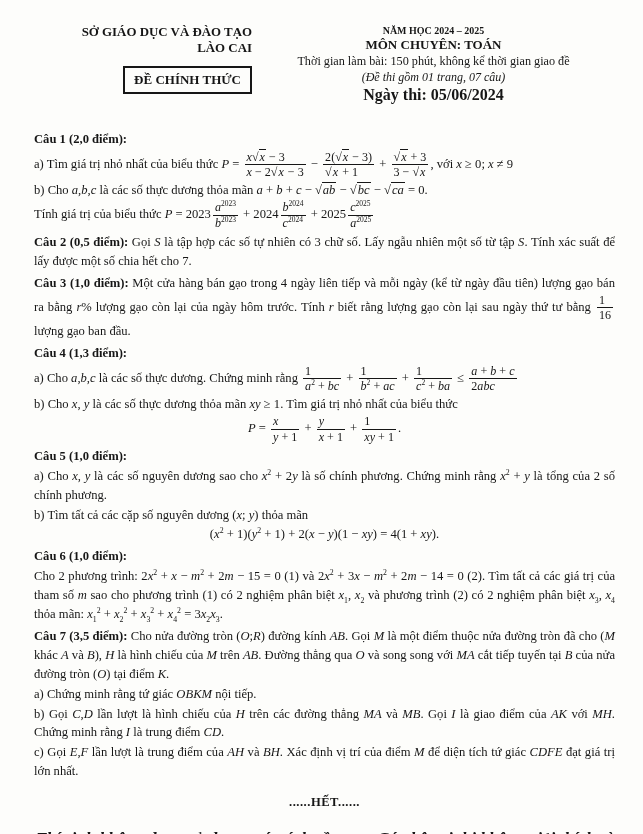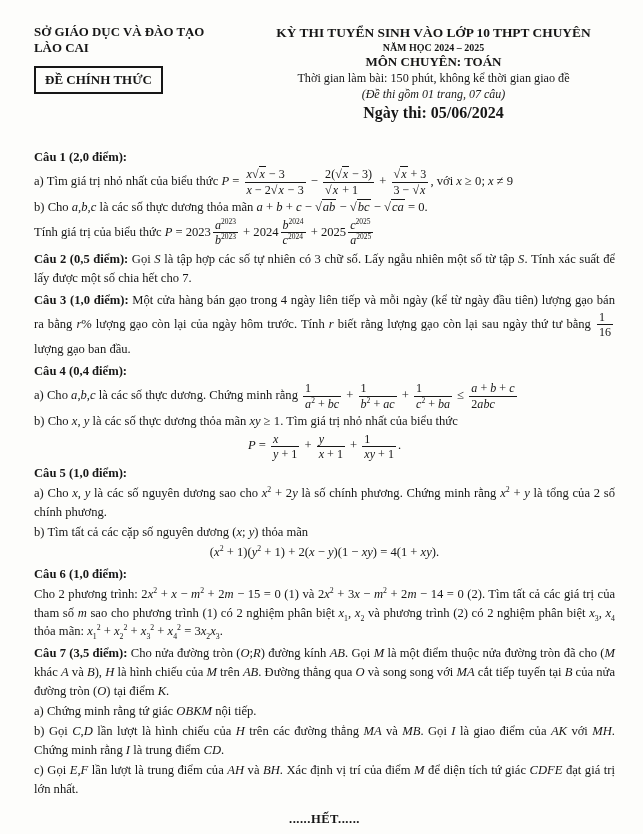--- a/index.html
+++ b/index.html
@@ -5,21 +5,21 @@
   :root { --ink:#161616; --paper:#fdfdfb; }
   * { box-sizing: border-box; }
   html,body { margin:0; padding:0; background:var(--paper); }
   .page {
     width:643px; min-height:834px; margin:0 auto; background:var(--paper);
     color:var(--ink); font-family:"Liberation Serif","DejaVu Serif",serif;
     font-size:12.6px; line-height:1.5; padding:24px 28px 10px 34px;
   }
   
   .hdr { display:flex; align-items:flex-start; }
-  .hdr-left { width:218px; text-align:left; }
+  .hdr-left { width:218px; text-align:right; }
   .hdr-left .org { font-weight:700; font-size:12.9px; line-height:1.25; }
   .stamp { display:inline-block; border:2px solid var(--ink); padding:2px 9px; margin-top:10px; font-weight:700; font-size:13px; }
   .hdr-right { flex:1; text-align:center; line-height:1.3; }
   .h-title   { font-weight:700; font-size:13.4px; }
   .h-year    { font-weight:700; font-size:10px; }
   .h-subject { font-weight:700; font-size:13px; }
   .h-duration{ font-size:12.2px;text-align:center; }
   .h-note    { font-size:12px; font-style:italic; }
   .h-date    { font-size:16px; font-weight:700; }
   
@@ -49,21 +49,20 @@
 <div class="page">
   <header class="hdr">
     <div class="hdr-left">
       <div class="org">SỞ GIÁO DỤC VÀ ĐÀO TẠO</div>
       <div class="org">LÀO CAI</div>
       <div>
         <span class="stamp">ĐỀ CHÍNH THỨC</span>
       </div>
     </div>
     <div class="hdr-right">
-      <div class="h-title">KỲ THI TUYỂN SINH VÀO LỚP 10 THPT CHUYÊN</div>
       <div class="h-year">NĂM HỌC 2024 – 2025</div>
       <div class="h-subject">MÔN CHUYÊN: TOÁN</div>
       <div class="h-duration">Thời gian làm bài: 150 phút, không kể thời gian giao đề</div>
       <div class="h-note">(Đề thi gồm 01 trang, 07 câu)</div>
       <div class="h-date">Ngày thi: 05/06/2024</div>
     </div>
   </header>
 
   <main id="doc-body">
       <section>
@@ -72,21 +71,21 @@
         <div class="line"><span>b) Cho </span><span class="m"><span class="it">a</span><span class="rm">,</span><span class="it">b</span><span class="rm">,</span><span class="it">c</span></span><span> là các số thực dương thỏa mãn </span><span class="m"><span class="it">a</span><span class="rm"> + </span><span class="it">b</span><span class="rm"> + </span><span class="it">c</span><span class="rm"> − </span><span class="sqrt"><span>√</span><span class="rad"><span class="it">ab</span></span></span><span class="rm"> − </span><span class="sqrt"><span>√</span><span class="rad"><span class="it">bc</span></span></span><span class="rm"> − </span><span class="sqrt"><span>√</span><span class="rad"><span class="it">ca</span></span></span><span class="rm"> = 0</span></span><span>.</span></div>
         <div class="line"><span> Tính giá trị của biểu thức </span><span class="m"><span class="it">P</span><span class="rm"> = 2023</span><span class="frac"><span class="num"><span class="it">a</span><sup><span class="rm">2023</span></sup></span><span class="den"><span class="it">b</span><sup><span class="rm">2023</span></sup></span></span><span class="rm"> + 2024</span><span class="frac"><span class="num"><span class="it">b</span><sup><span class="rm">2024</span></sup></span><span class="den"><span class="it">c</span><sup><span class="rm">2024</span></sup></span></span><span class="rm"> + 2025</span><span class="frac"><span class="num"><span class="it">c</span><sup><span class="rm">2025</span></sup></span><span class="den"><span class="it">a</span><sup><span class="rm">2025</span></sup></span></span></span></div>
       </section>
       <section>
         <div class="line"><span class="bold">Câu 2 (0,5 điểm):</span><span> Gọi </span><span class="m"><span class="it">S</span></span><span> là tập hợp các số tự nhiên có 3 chữ số. Lấy ngẫu nhiên một số từ tập </span><span class="m"><span class="it">S</span></span><span>. Tính xác suất để lấy được một số chia hết cho 7.</span></div>
       </section>
       <section>
         <div class="line"><span class="bold">Câu 3 (1,0 điểm):</span><span> Một cửa hàng bán gạo trong 4 ngày liên tiếp và mỗi ngày (kể từ ngày đầu tiên) lượng gạo bán ra bằng </span><span class="m"><span class="it">r</span><span class="rm">%</span></span><span> lượng gạo còn lại của ngày hôm trước. Tính </span><span class="m"><span class="it">r</span></span><span> biết rằng lượng gạo còn lại sau ngày thứ tư bằng </span><span class="m"><span class="frac"><span class="num"><span class="rm">1</span></span><span class="den"><span class="rm">16</span></span></span></span><span> lượng gạo ban đầu.</span></div>
       </section>
       <section>
-        <div class="line heading"><span class="bold">Câu 4 (0,4 điểm):</span></div>
+        <div class="line heading"><span class="bold">Câu 4 (1,3 điểm):</span></div>
         <div class="line"><span>a) Cho </span><span class="m"><span class="it">a</span><span class="rm">,</span><span class="it">b</span><span class="rm">,</span><span class="it">c</span></span><span> là các số thực dương. Chứng minh rằng </span><span class="m"><span class="frac"><span class="num"><span class="rm">1</span></span><span class="den"><span class="it">a</span><sup><span class="rm">2</span></sup><span class="rm"> + </span><span class="it">bc</span></span></span><span class="rm"> + </span><span class="frac"><span class="num"><span class="rm">1</span></span><span class="den"><span class="it">b</span><sup><span class="rm">2</span></sup><span class="rm"> + </span><span class="it">ac</span></span></span><span class="rm"> + </span><span class="frac"><span class="num"><span class="rm">1</span></span><span class="den"><span class="it">c</span><sup><span class="rm">2</span></sup><span class="rm"> + </span><span class="it">ba</span></span></span><span class="rm"> ≤ </span><span class="frac"><span class="num"><span class="it">a</span><span class="rm"> + </span><span class="it">b</span><span class="rm"> + </span><span class="it">c</span></span><span class="den"><span class="rm">2</span><span class="it">abc</span></span></span></span></div>
         <div class="line"><span>b) Cho </span><span class="m"><span class="it">x</span><span class="rm">, </span><span class="it">y</span></span><span> là các số thực dương thỏa mãn </span><span class="m"><span class="it">xy</span><span class="rm"> ≥ 1</span></span><span>. Tìm giá trị nhỏ nhất của biểu thức</span></div>
         <div class="line center"><span class="m"><span class="it">P</span><span class="rm"> = </span><span class="frac"><span class="num"><span class="it">x</span></span><span class="den"><span class="it">y</span><span class="rm"> + 1</span></span></span><span class="rm"> + </span><span class="frac"><span class="num"><span class="it">y</span></span><span class="den"><span class="it">x</span><span class="rm"> + 1</span></span></span><span class="rm"> + </span><span class="frac"><span class="num"><span class="rm">1</span></span><span class="den"><span class="it">xy</span><span class="rm"> + 1</span></span></span><span class="rm">.</span></span></div>
       </section>
       <section>
         <div class="line heading"><span class="bold">Câu 5 (1,0 điểm):</span></div>
         <div class="line"><span>a) Cho </span><span class="m"><span class="it">x</span><span class="rm">, </span><span class="it">y</span></span><span> là các số nguyên dương sao cho </span><span class="m"><span class="it">x</span><sup><span class="rm">2</span></sup><span class="rm"> + 2</span><span class="it">y</span></span><span> là số chính phương. Chứng minh rằng </span><span class="m"><span class="it">x</span><sup><span class="rm">2</span></sup><span class="rm"> + </span><span class="it">y</span></span><span> là tổng của 2 số chính phương.</span></div>
         <div class="line"><span>b) Tìm tất cả các cặp số nguyên dương </span><span class="m"><span class="rm">(</span><span class="it">x</span><span class="rm">; </span><span class="it">y</span><span class="rm">)</span></span><span> thỏa mãn</span></div>
         <div class="line center"><span class="m"><span class="rm">(</span><span class="it">x</span><sup><span class="rm">2</span></sup><span class="rm"> + 1)(</span><span class="it">y</span><sup><span class="rm">2</span></sup><span class="rm"> + 1) + 2(</span><span class="it">x</span><span class="rm"> − </span><span class="it">y</span><span class="rm">)(1 − </span><span class="it">xy</span><span class="rm">) = 4(1 + </span><span class="it">xy</span><span class="rm">).</span></span></div>
       </section>

